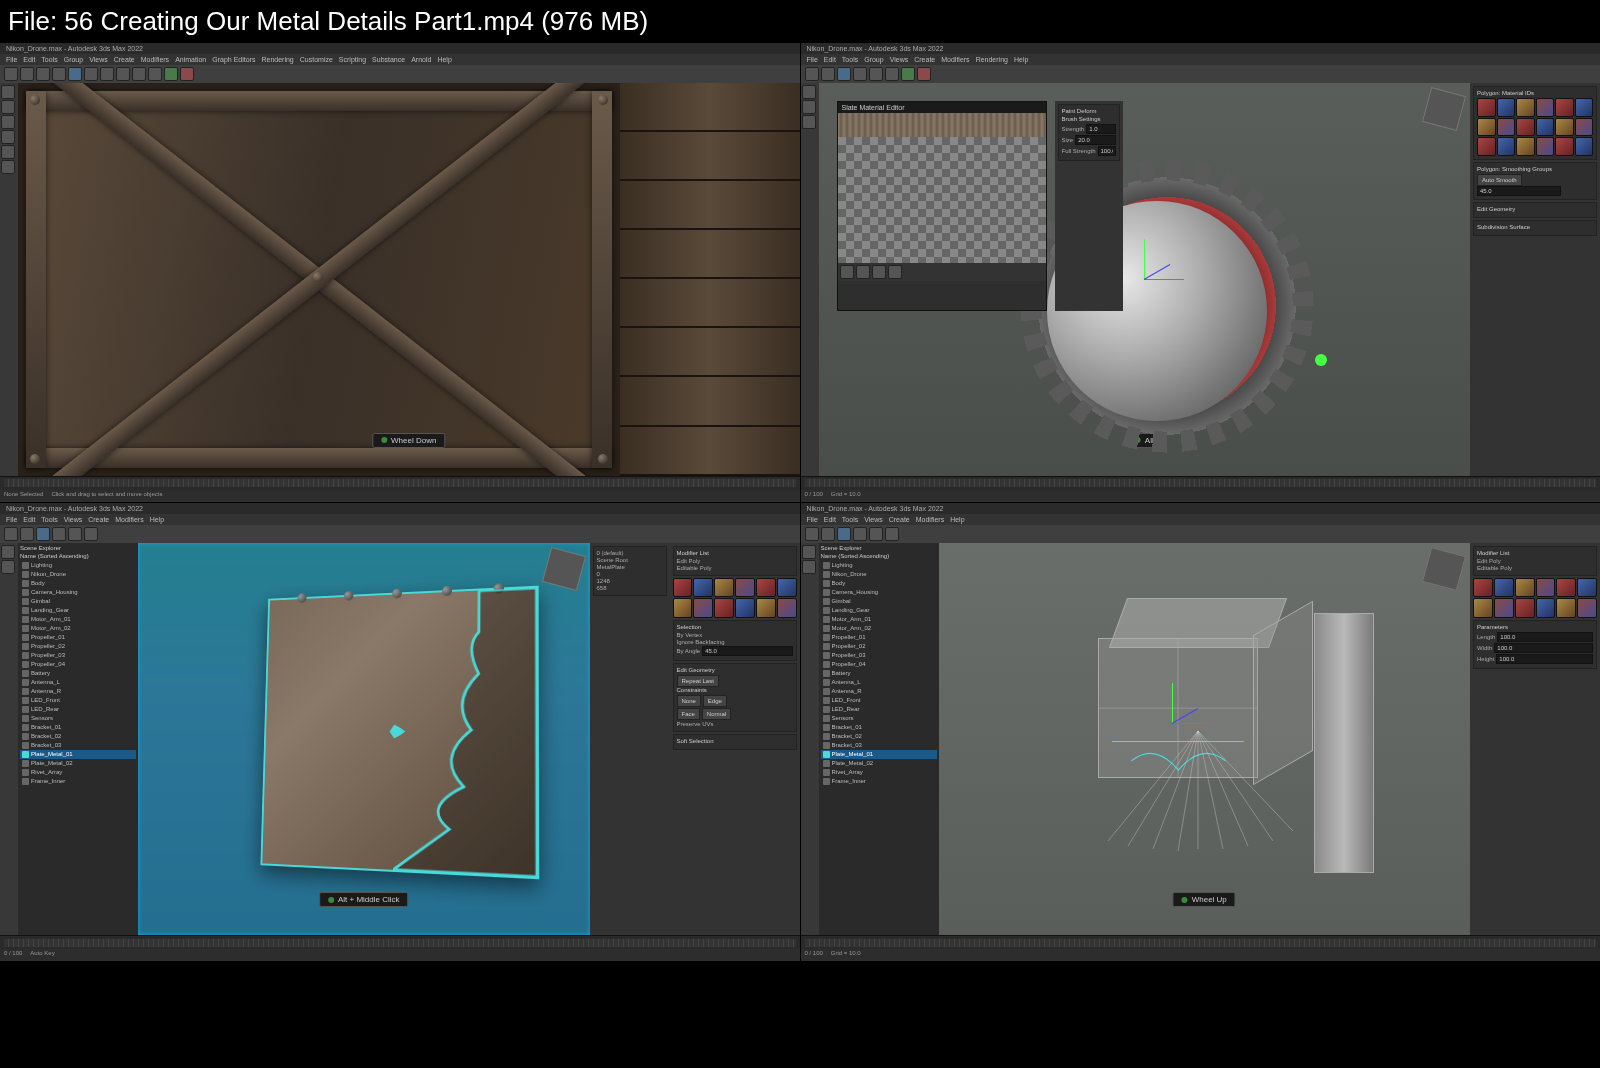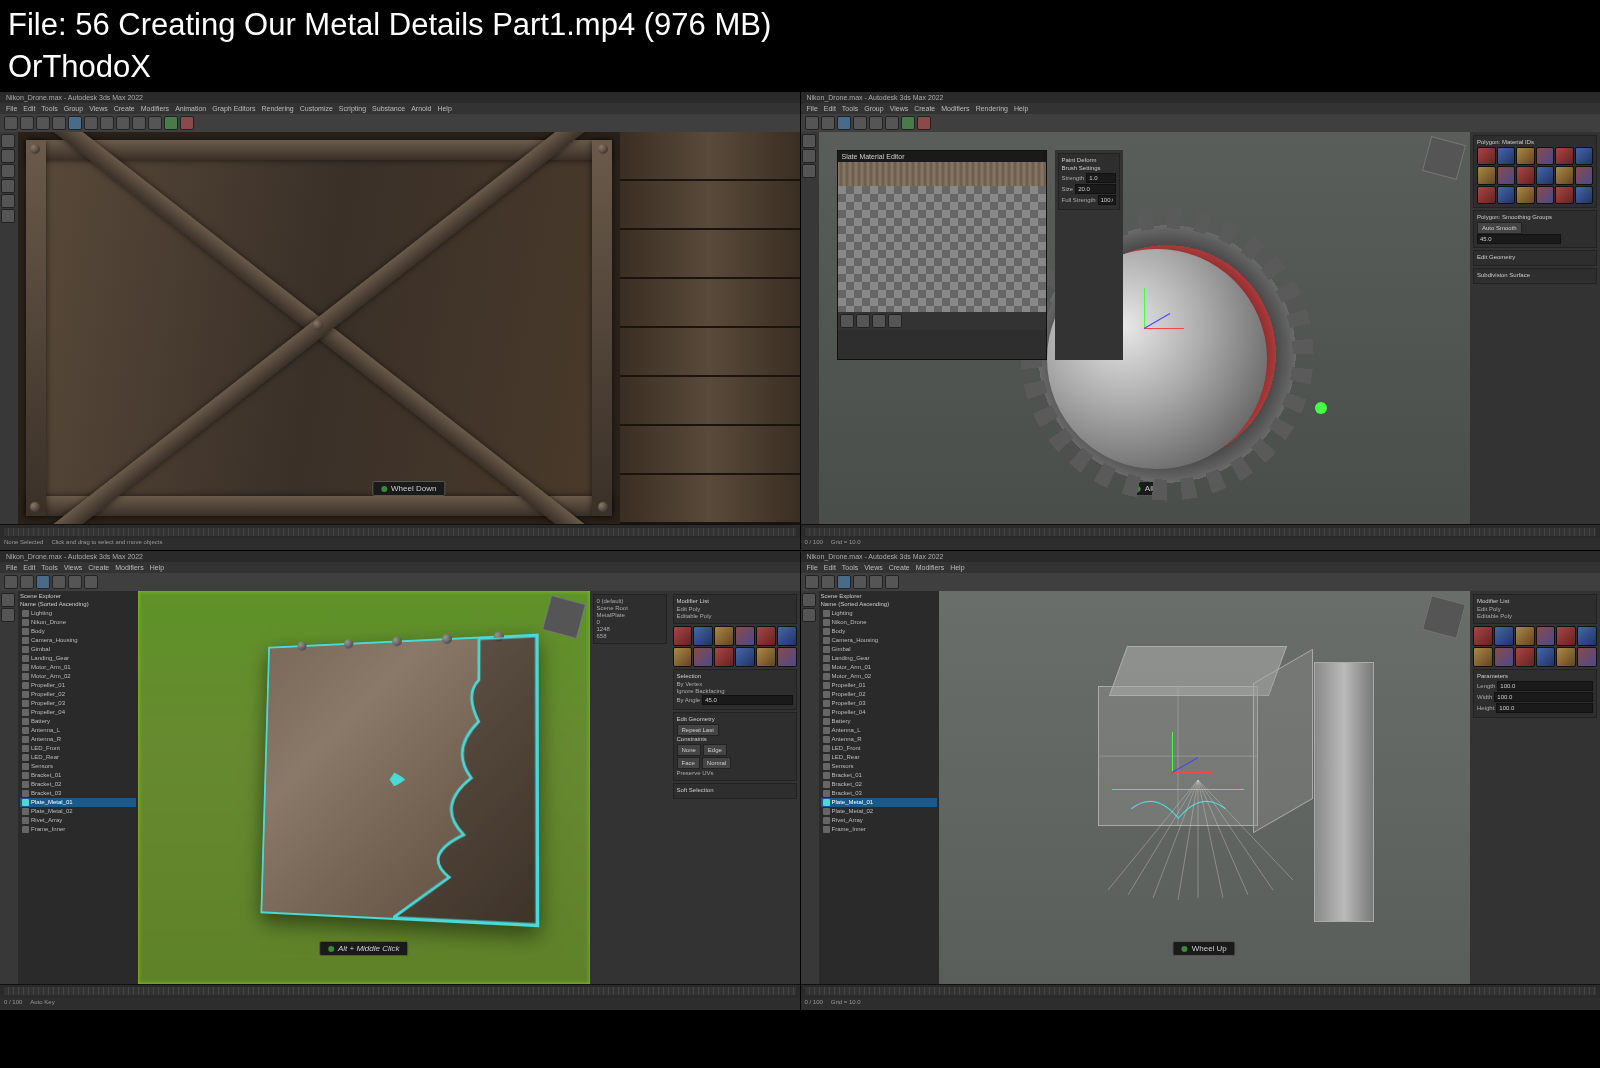--- a/index.html
+++ b/index.html
@@ -7,21 +7,21 @@
   width: 1600px;
   height: 1068px;
   background: #000;
   font-family: Arial, sans-serif;
   overflow: hidden;
 }
 .header {
   background: #000;
   color: #fff;
   padding: 4px 8px;
-  font-size: 31px;
+  font-size: 26px;
   font-weight: normal;
   line-height: 1.35;
 }
 .quad-grid {
   display: grid;
   grid-template-columns: 1fr 1fr;
   grid-template-rows: 1fr 1fr;
   width: 100%;
   height: calc(100% - 150px);
   gap: 1px;
@@ -296,23 +296,22 @@
 }
 .q2-matedit-tools {
   background: #333;
   padding: 2px;
   display: flex;
   gap: 2px;
   flex-wrap: wrap;
 }
 
 .q3-viewport {
-  background: #84cc16;
+  background: #0ea5e9;
   position: relative;
-  font-style: italic;
 }
 .q3-panel {
   position: absolute;
   left: 26%; top: 12%;
   width: 280px; height: 280px;
   background: linear-gradient(135deg, #7a6a5a 0%, #8a7868 30%, #5a4a3a 100%);
   transform: perspective(600px) rotateY(-12deg) rotateX(4deg);
   border: 2px solid #4ad8d8;
   box-shadow: 0 8px 20px rgba(0,0,0,0.5);
 }
@@ -411,21 +410,20 @@
   background: #555;
   border: 1px solid #777;
   transform: rotate(15deg);
 }
 </style>
 </head>
 <body>
 
 <div class="header">
   <div>File: 56  Creating Our Metal Details Part1.mp4 (976 MB)</div>
-  <div>OrThodoX</div>
 </div>
 
 <div class="quad-grid">
 
   <div class="quadrant">
     <div class="app-titlebar">
       <span>Nikon_Drone.max - Autodesk 3ds Max 2022</span>
     </div>
     <div class="app-menubar">
       <span>File</span>

